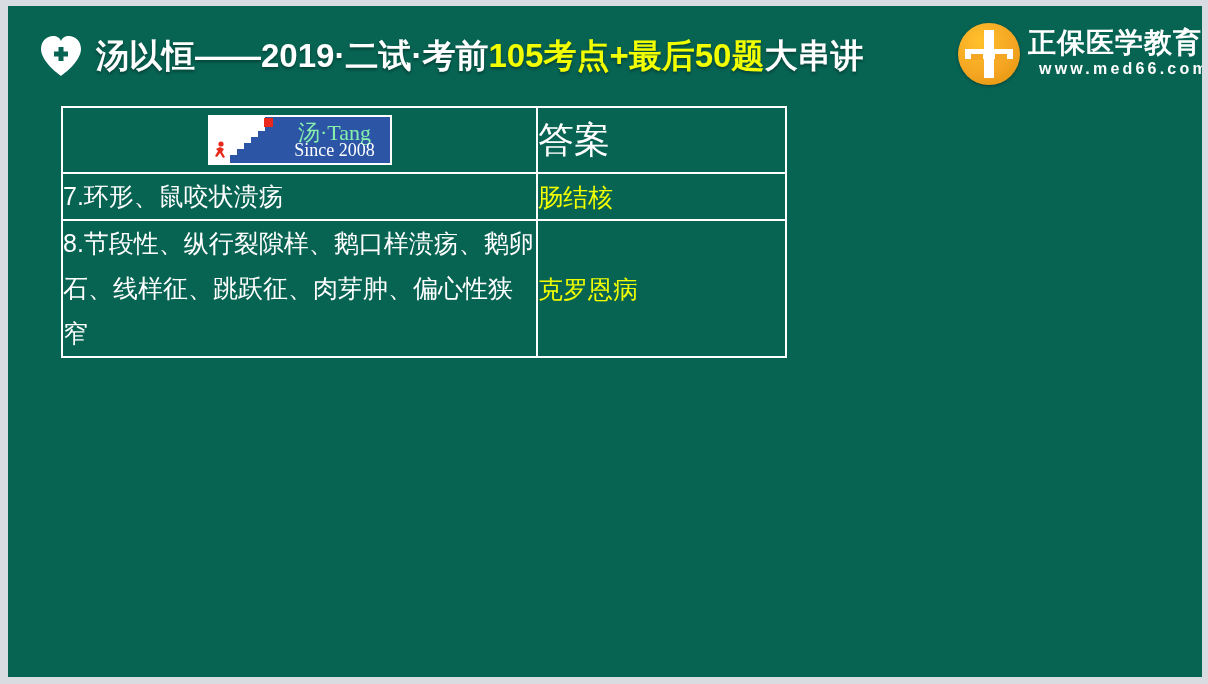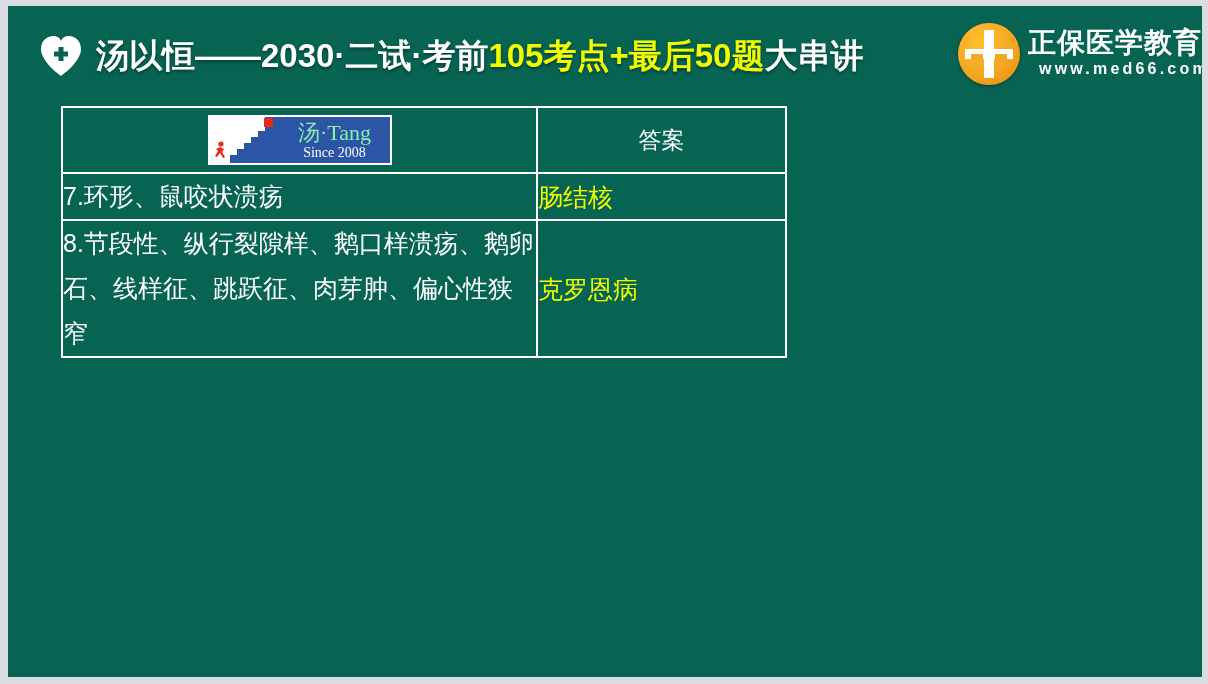--- a/index.html
+++ b/index.html
@@ -142,22 +142,22 @@
     color: #f2ff00;
     font-size: 25px;
     line-height: 38px;
     padding: 6px 8px 6px 11px;
     vertical-align: top;
   }
   .cell-a.mid { vertical-align: middle; }
   .header-row td { height: 64px; }
   .hdr-answer {
     color: #ffffff;
-    font-size: 23px;
-    text-align: center;
+    font-size: 36px;
+    text-align: left;
   }
 
   
   .tang-logo {
     position: relative;
     width: 184px;
     height: 50px;
     margin: 0 auto;
     border: 2px solid #ffffff;
     box-sizing: border-box;
@@ -205,39 +205,39 @@
     font-size: 22px;
     font-family: "Liberation Serif", "DejaVu Serif", serif;
     white-space: nowrap;
   }
   .tang-since {
     position: absolute;
     left: 0; right: 0;
     bottom: 2px;
     text-align: center;
     color: #ffffff;
-    font-size: 14px;
+    font-size: 18px;
     font-family: "Liberation Serif", "DejaVu Serif", serif;
     white-space: nowrap;
   }
 </style>
 </head>
 <body>
 
 <div id="slide">
 
   <div id="header">
 
     <svg class="heart-icon" viewBox="0 0 44 42">
       <path d="M22 41 C22 41 2 27 2 14 C2 6 8 1 14 1 C18 1 21 3 22 6 C23 3 26 1 30 1 C36 1 42 6 42 14 C42 27 22 41 22 41 Z" fill="#ffffff"></path>
       <path d="M19.5 12 h5 v4.5 h4.5 v5 h-4.5 v4.5 h-5 v-4.5 h-4.5 v-5 h4.5 z" fill="#076352"></path>
     </svg>
 
     <div class="title-text">
-      <span>汤以恒——2030·二试·考前</span><span class="hl">105考点</span><span class="hl">+</span><span class="hl">最后50题</span><span>大串讲</span>
+      <span>汤以恒——2019·二试·考前</span><span class="hl">105考点</span><span class="hl">+</span><span class="hl">最后50题</span><span>大串讲</span>
     </div>
 
     <div class="brand">
       <div class="brand-mark">
         <div class="cross-v"></div>
         <div class="cross-h"></div>
         <div class="notch-l"></div>
         <div class="notch-r"></div>
       </div>
       <div class="brand-name">正保医学教育网</div>

